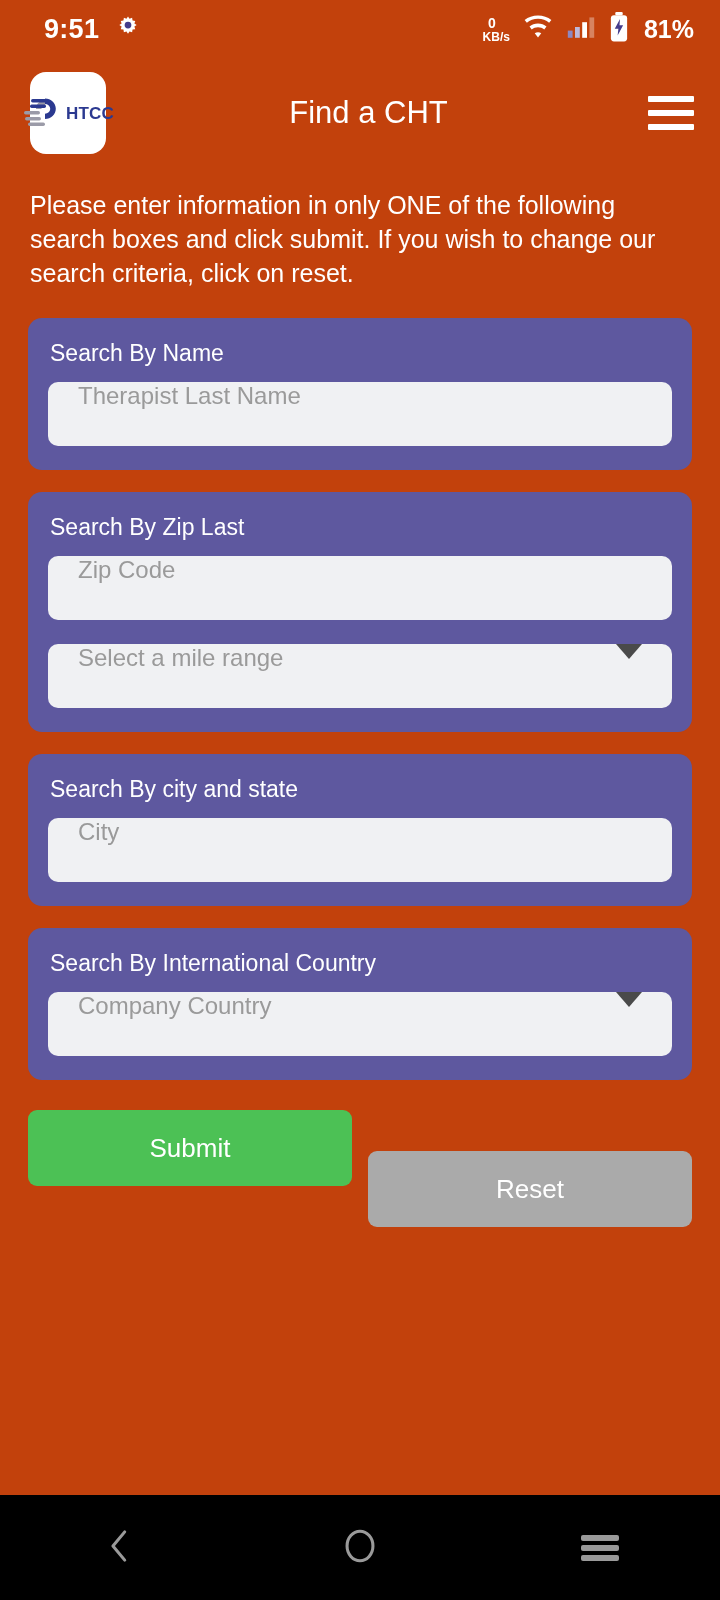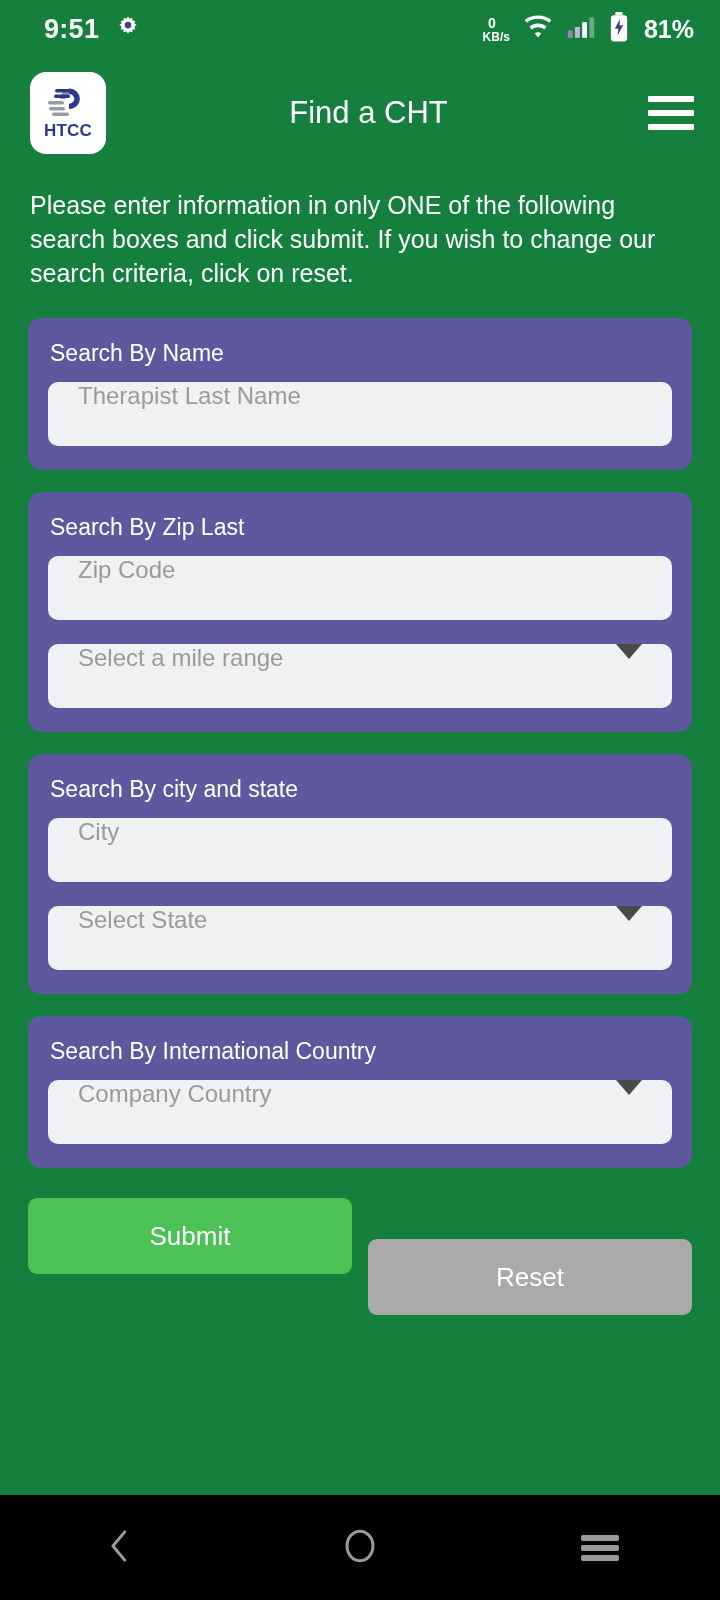--- a/index.html
+++ b/index.html
@@ -2,21 +2,21 @@
 <html><head>
 <meta charset="utf-8">
 <style>
   * { margin:0; padding:0; box-sizing:border-box; }
   html, body {
     width:720px; height:1600px;
     background:#443C8C;
     font-family:"Liberation Sans", sans-serif;
     overflow:hidden;
   }
-  #screen { position:relative; width:720px; height:1600px; background:#15803d; }
+  #screen { position:relative; width:720px; height:1600px; background:#c2410c; }
 
   
   .statusbar {
     height:58px; display:flex; align-items:center;
     justify-content:space-between; padding:0 26px 0 44px;
     color:#ffffff;
   }
   .sb-left { display:flex; align-items:center; gap:16px; }
   .sb-clock { font-size:27px; font-weight:600; letter-spacing:.3px; }
   .sb-right { display:flex; align-items:center; gap:13px; }
@@ -25,21 +25,21 @@
   .netspeed .u { font-size:12px; font-weight:700; margin-top:1px;padding-left:9px; }
   .sb-pct { font-size:25px; font-weight:700; margin-left:2px; }
 
   
   .appbar {
     height:110px; display:flex; align-items:center;
     padding:0 26px 0 30px; position:relative;
   }
   .logo {
     width:76px; height:82px; background:#ffffff; border-radius:16px;
-    display:flex; flex-direction:column; align-items:center;
+    display:flex; align-items:center;
     justify-content:center; flex:0 0 auto;
   }
   .logo-mark { width:44px; height:34px; }
   .logo-text { font-size:17px; font-weight:700; color:#2B3990; letter-spacing:.2px; margin-top:1px;}
   .appbar-title {
     position:absolute; left:17px; right:0; text-align:center;
     color:#ffffff; font-size:31px; font-weight:400; pointer-events:none;
   }
   .hamburger {
     margin-left:auto; width:46px; height:34px; display:flex;
@@ -190,24 +190,20 @@
         <span class="ph">Select a mile range</span>
         <span class="caret"></span>
       </div>
     </div>
 
     <div class="card">
       <div class="card-title">Search By city and state</div>
       <div class="field">
         <span class="ph">City</span>
       </div>
-      <div class="field">
-        <span class="ph">Select State</span>
-        <span class="caret"></span>
-      </div>
     </div>
 
 
     <div class="card">
       <div class="card-title">Search By International Country</div>
       <div class="field">
         <span class="ph">Company Country</span>
         <span class="caret"></span>
       </div>
     </div>

